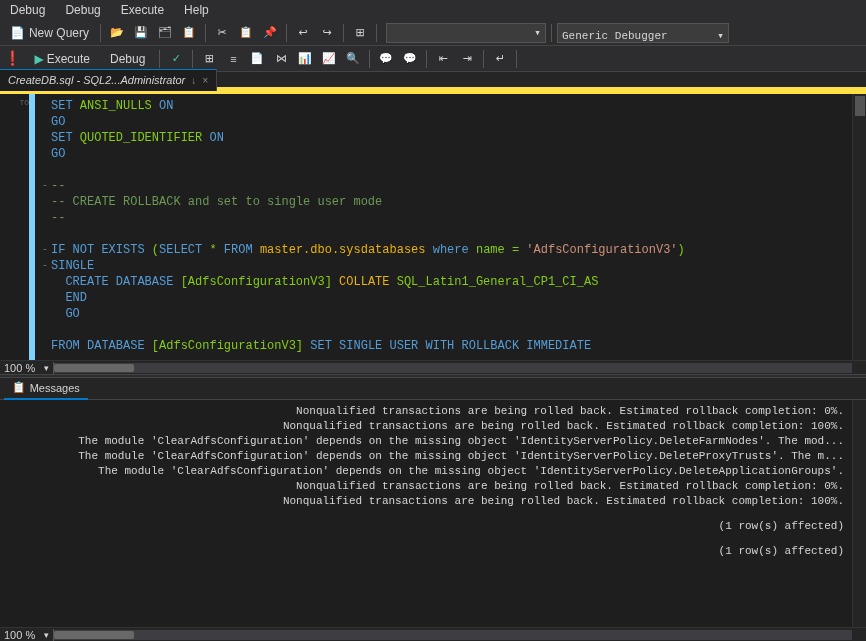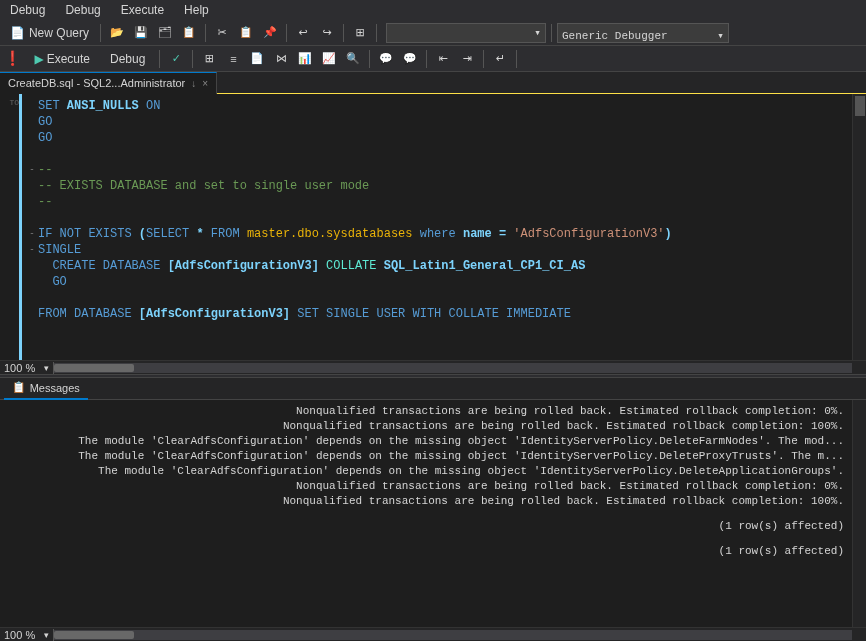--- a/index.html
+++ b/index.html
@@ -113,21 +113,22 @@
       font-size: 12px;
       cursor: pointer;
     }
 
     
     .tab-bar {
       background: #252526;
       display: flex;
       align-items: center;
       height: 22px;
-      border-bottom: 1px solid #fde047;
+      border-bottom: 7px solid #fde047;
+      font-style: italic;
     }
 
     .tab {
       display: flex;
       align-items: center;
       padding: 0 8px;
       height: 22px;
       background: #2d2d30;
       border-right: 1px solid #444;
       font-family: 'Segoe UI', Arial, sans-serif;
@@ -139,26 +140,26 @@
     .tab.active { background: #1e1e1e; border-top: 1px solid #007acc; }
 
     .tab-close {
       font-size: 10px;
       cursor: pointer;
       color: #888;
     }
 
     
     .left-gutter {
-      width: 22px;
+      width: 35px;
       background: #1e1e1e;
       display: flex;
       flex-direction: column;
       align-items: flex-end;
-      border-right: 3px solid #7dd3fc;
+      border-right: 6px solid #7dd3fc;
       font-size: 9px;
       color: #666;
       padding-top: 2px;
     }
 
     
     .editor-pane {
       flex: 1;
       background: #1e1e1e;
       overflow-y: auto;
@@ -193,22 +194,22 @@
       flex: 1;
       font-size: 12px;
       line-height: 16px;
     }
 
     
     .kw { color: #569cd6; } 
     .str { color: #ce9178; } 
     .comment { color: #6a9955; } 
     .obj { color: #eab308; } 
-    .plain { color: #7dd3fc; font-weight: bold; }
-    .pink { color: #5eead4; } 
+    .plain { color: #84cc16; }
+    .pink { color: #eab308; } 
 
     
     .right-scroll {
       width: 14px;
       background: #252526;
       border-left: 1px solid #333;
       display: flex;
       flex-direction: column;
       align-items: center;
     }
@@ -439,20 +440,26 @@
             </span>
           </div>
 
           <div class="code-line">
             <span class="fold-icon"></span>
             <span class="code-text">
               <span class="kw">GO</span>
             </span>
           </div>
 
+          <div class="code-line">
+            <span class="fold-icon"></span>
+            <span class="code-text">
+              <span class="kw">SET</span><span class="plain"> QUOTED_IDENTIFIER </span><span class="kw">ON</span>
+            </span>
+          </div>
 
           <div class="code-line">
             <span class="fold-icon"></span>
             <span class="code-text">
               <span class="kw">GO</span>
             </span>
           </div>
 
           <div class="code-line">
             <span class="fold-icon"></span>
@@ -462,21 +469,21 @@
           <div class="code-line">
             <span class="fold-icon" style="cursor:pointer;">-</span>
             <span class="code-text">
               <span class="comment">--</span>
             </span>
           </div>
 
           <div class="code-line">
             <span class="fold-icon"></span>
             <span class="code-text">
-              <span class="comment">-- EXISTS DATABASE and set to single user mode</span>
+              <span class="comment">-- CREATE ROLLBACK and set to single user mode</span>
             </span>
           </div>
 
           <div class="code-line">
             <span class="fold-icon"></span>
             <span class="code-text">
               <span class="comment">--</span>
             </span>
           </div>
 
@@ -499,37 +506,43 @@
             </span>
           </div>
 
           <div class="code-line">
             <span class="fold-icon"></span>
             <span class="code-text">
               &nbsp;&nbsp;<span class="kw">CREATE DATABASE</span><span class="plain"> [AdfsConfigurationV3] </span><span class="pink">COLLATE</span><span class="plain"> SQL_Latin1_General_CP1_CI_AS</span>
             </span>
           </div>
 
+          <div class="code-line">
+            <span class="fold-icon"></span>
+            <span class="code-text">
+              &nbsp;&nbsp;<span class="kw">END</span>
+            </span>
+          </div>
 
           <div class="code-line">
             <span class="fold-icon"></span>
             <span class="code-text">
               &nbsp;&nbsp;<span class="kw">GO</span>
             </span>
           </div>
 
           <div class="code-line">
             <span class="fold-icon"></span>
             <span class="code-text">&nbsp;</span>
           </div>
 
           <div class="code-line">
             <span class="fold-icon"></span>
             <span class="code-text">
-              <span class="kw">FROM DATABASE</span><span class="plain"> [AdfsConfigurationV3] </span><span class="kw">SET SINGLE USER WITH COLLATE IMMEDIATE</span>
+              <span class="kw">FROM DATABASE</span><span class="plain"> [AdfsConfigurationV3] </span><span class="kw">SET SINGLE USER WITH ROLLBACK IMMEDIATE</span>
             </span>
           </div>
 
         </div>
       </div>
 
       <div class="right-scroll">
         <div style="width:10px;height:20px;background:#555;margin:2px auto;"></div>
       </div>
     </div>

